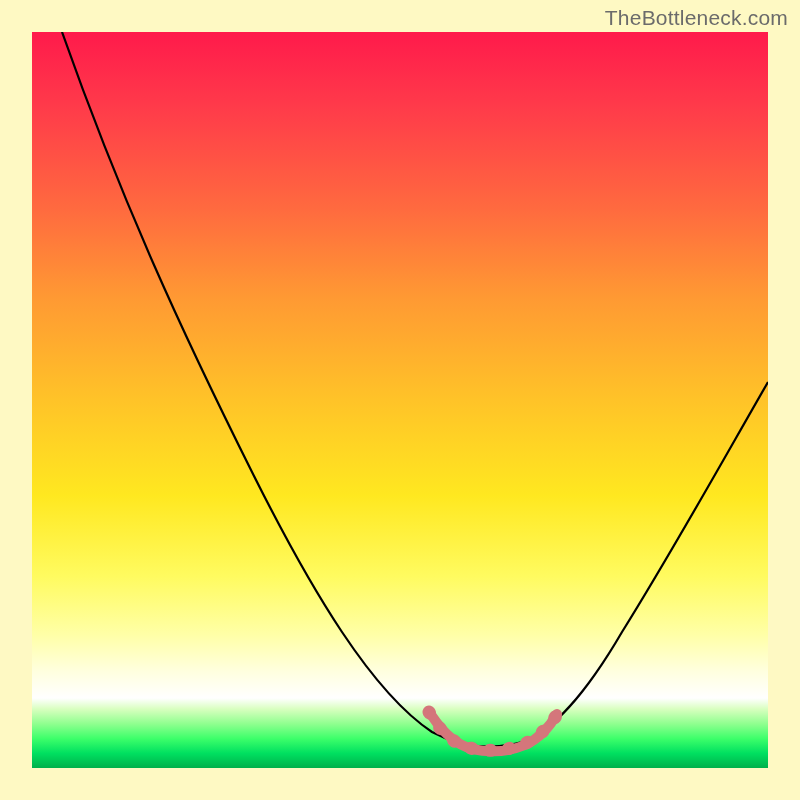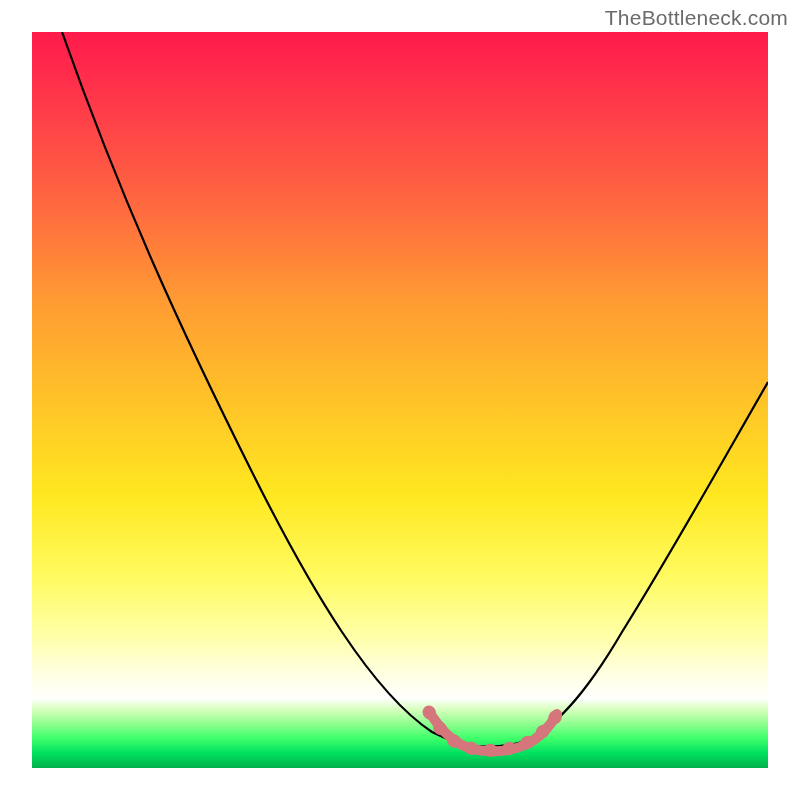--- a/index.html
+++ b/index.html
@@ -10,21 +10,21 @@
     background: #000;
     overflow: hidden;
     font-family: Arial, Helvetica, sans-serif;
   }
   .frame {
     position: absolute;
     left: 0;
     top: 0;
     width: 800px;
     height: 800px;
-    background: #ffffff;
+    background: #fef9c3;
   }
   .plot {
     position: absolute;
     left: 32px;
     top: 32px;
     width: 736px;
     height: 736px;
     overflow: hidden;
   }
   .gradient {

